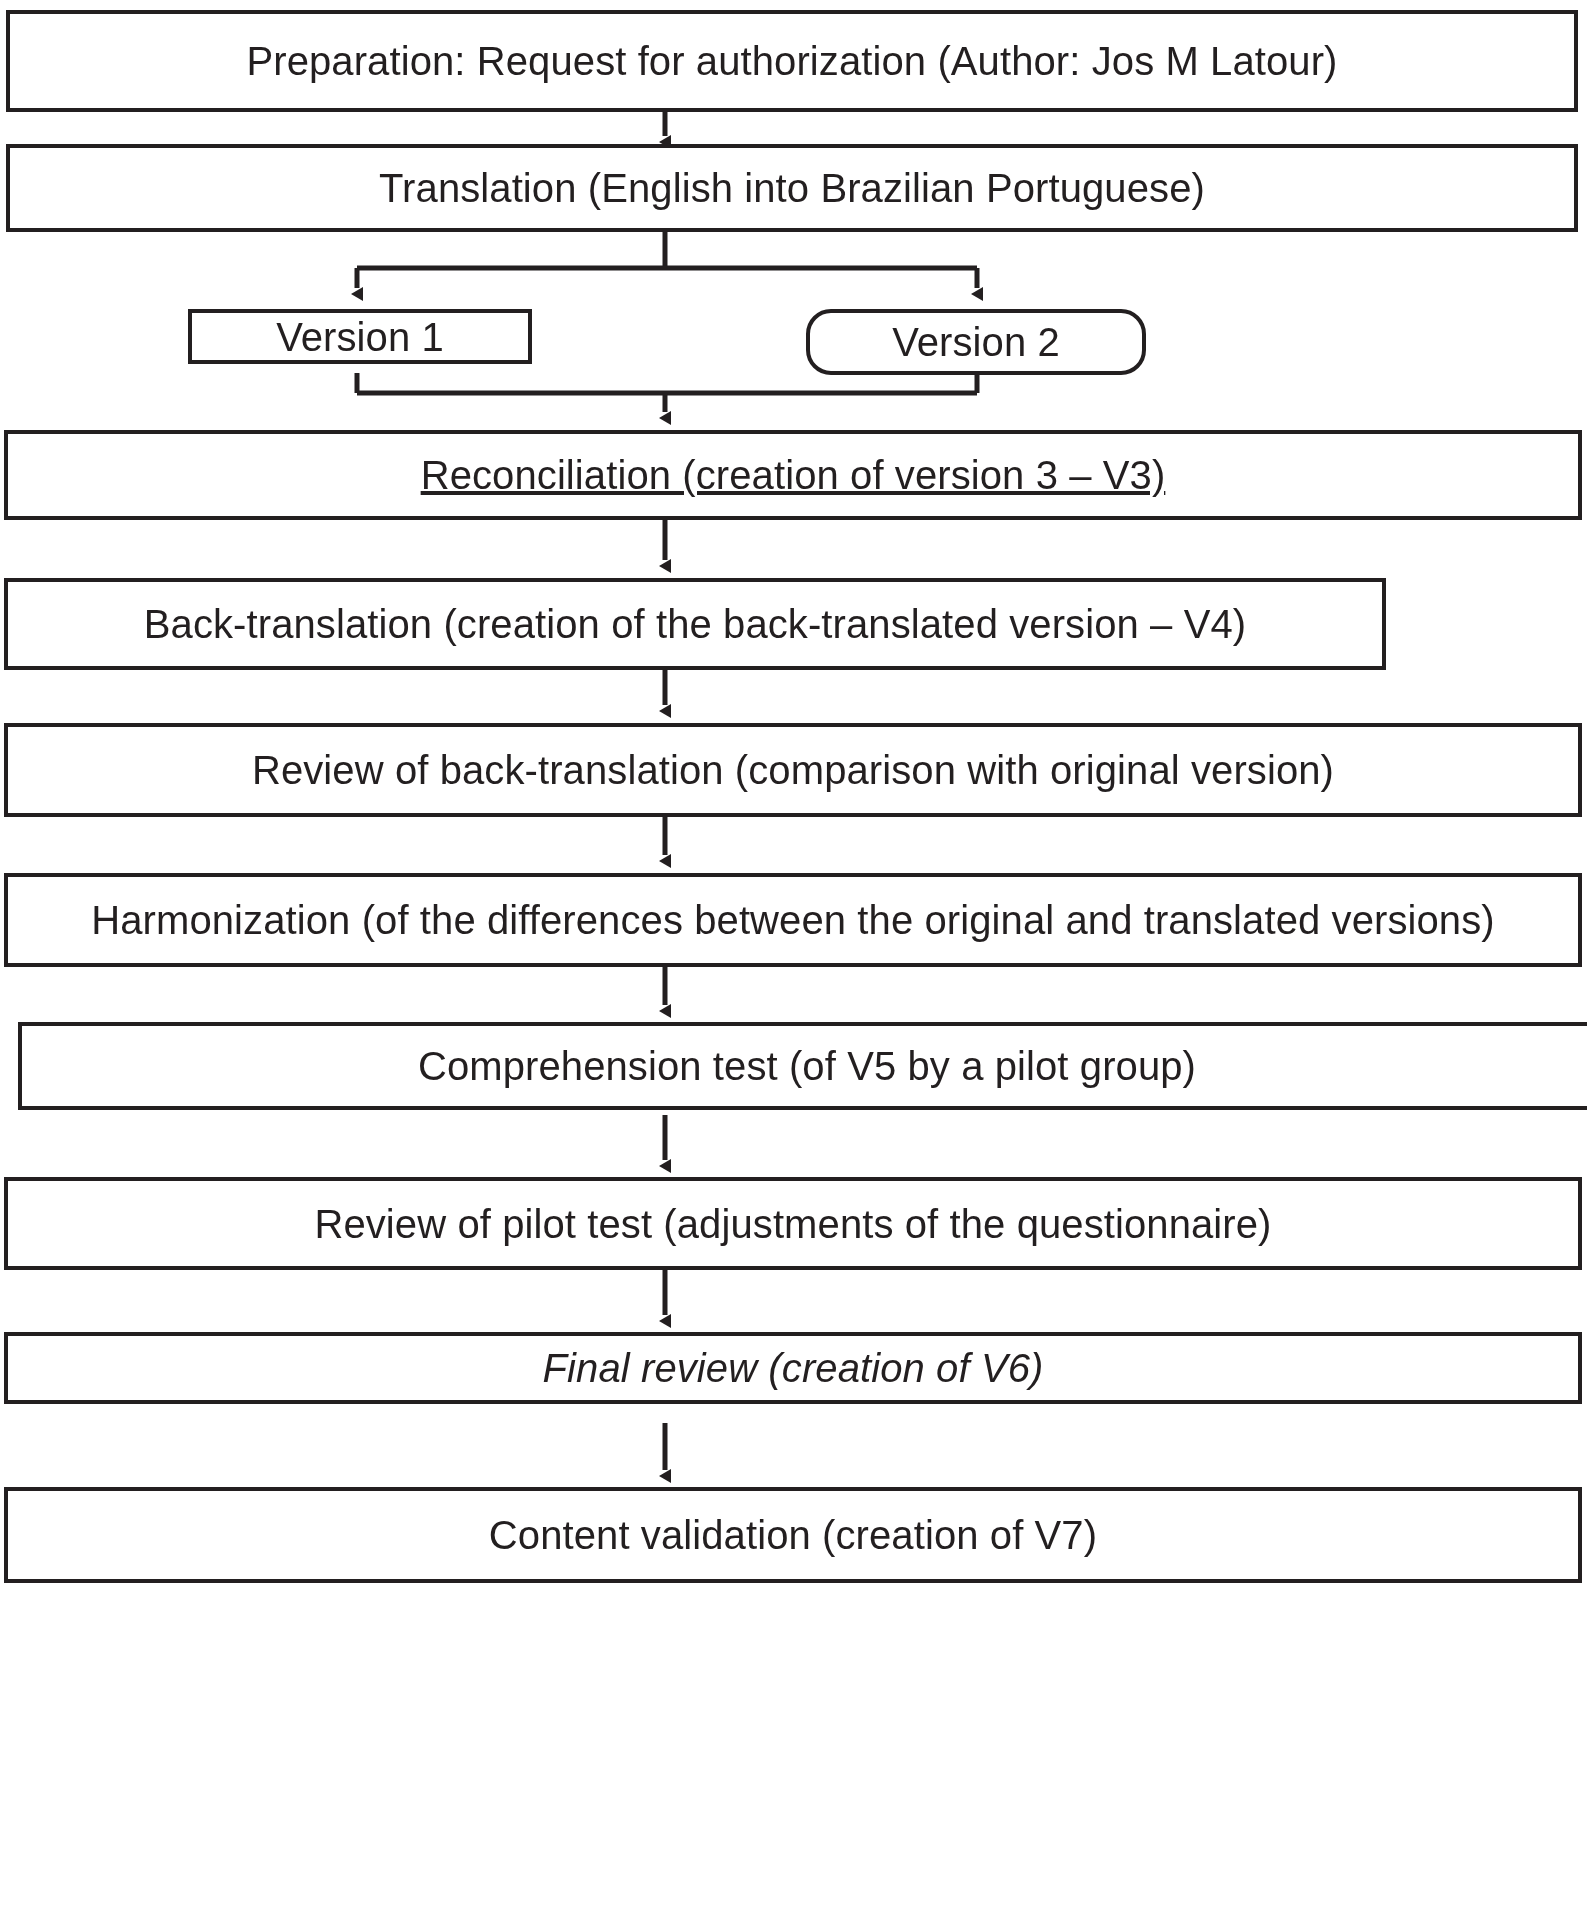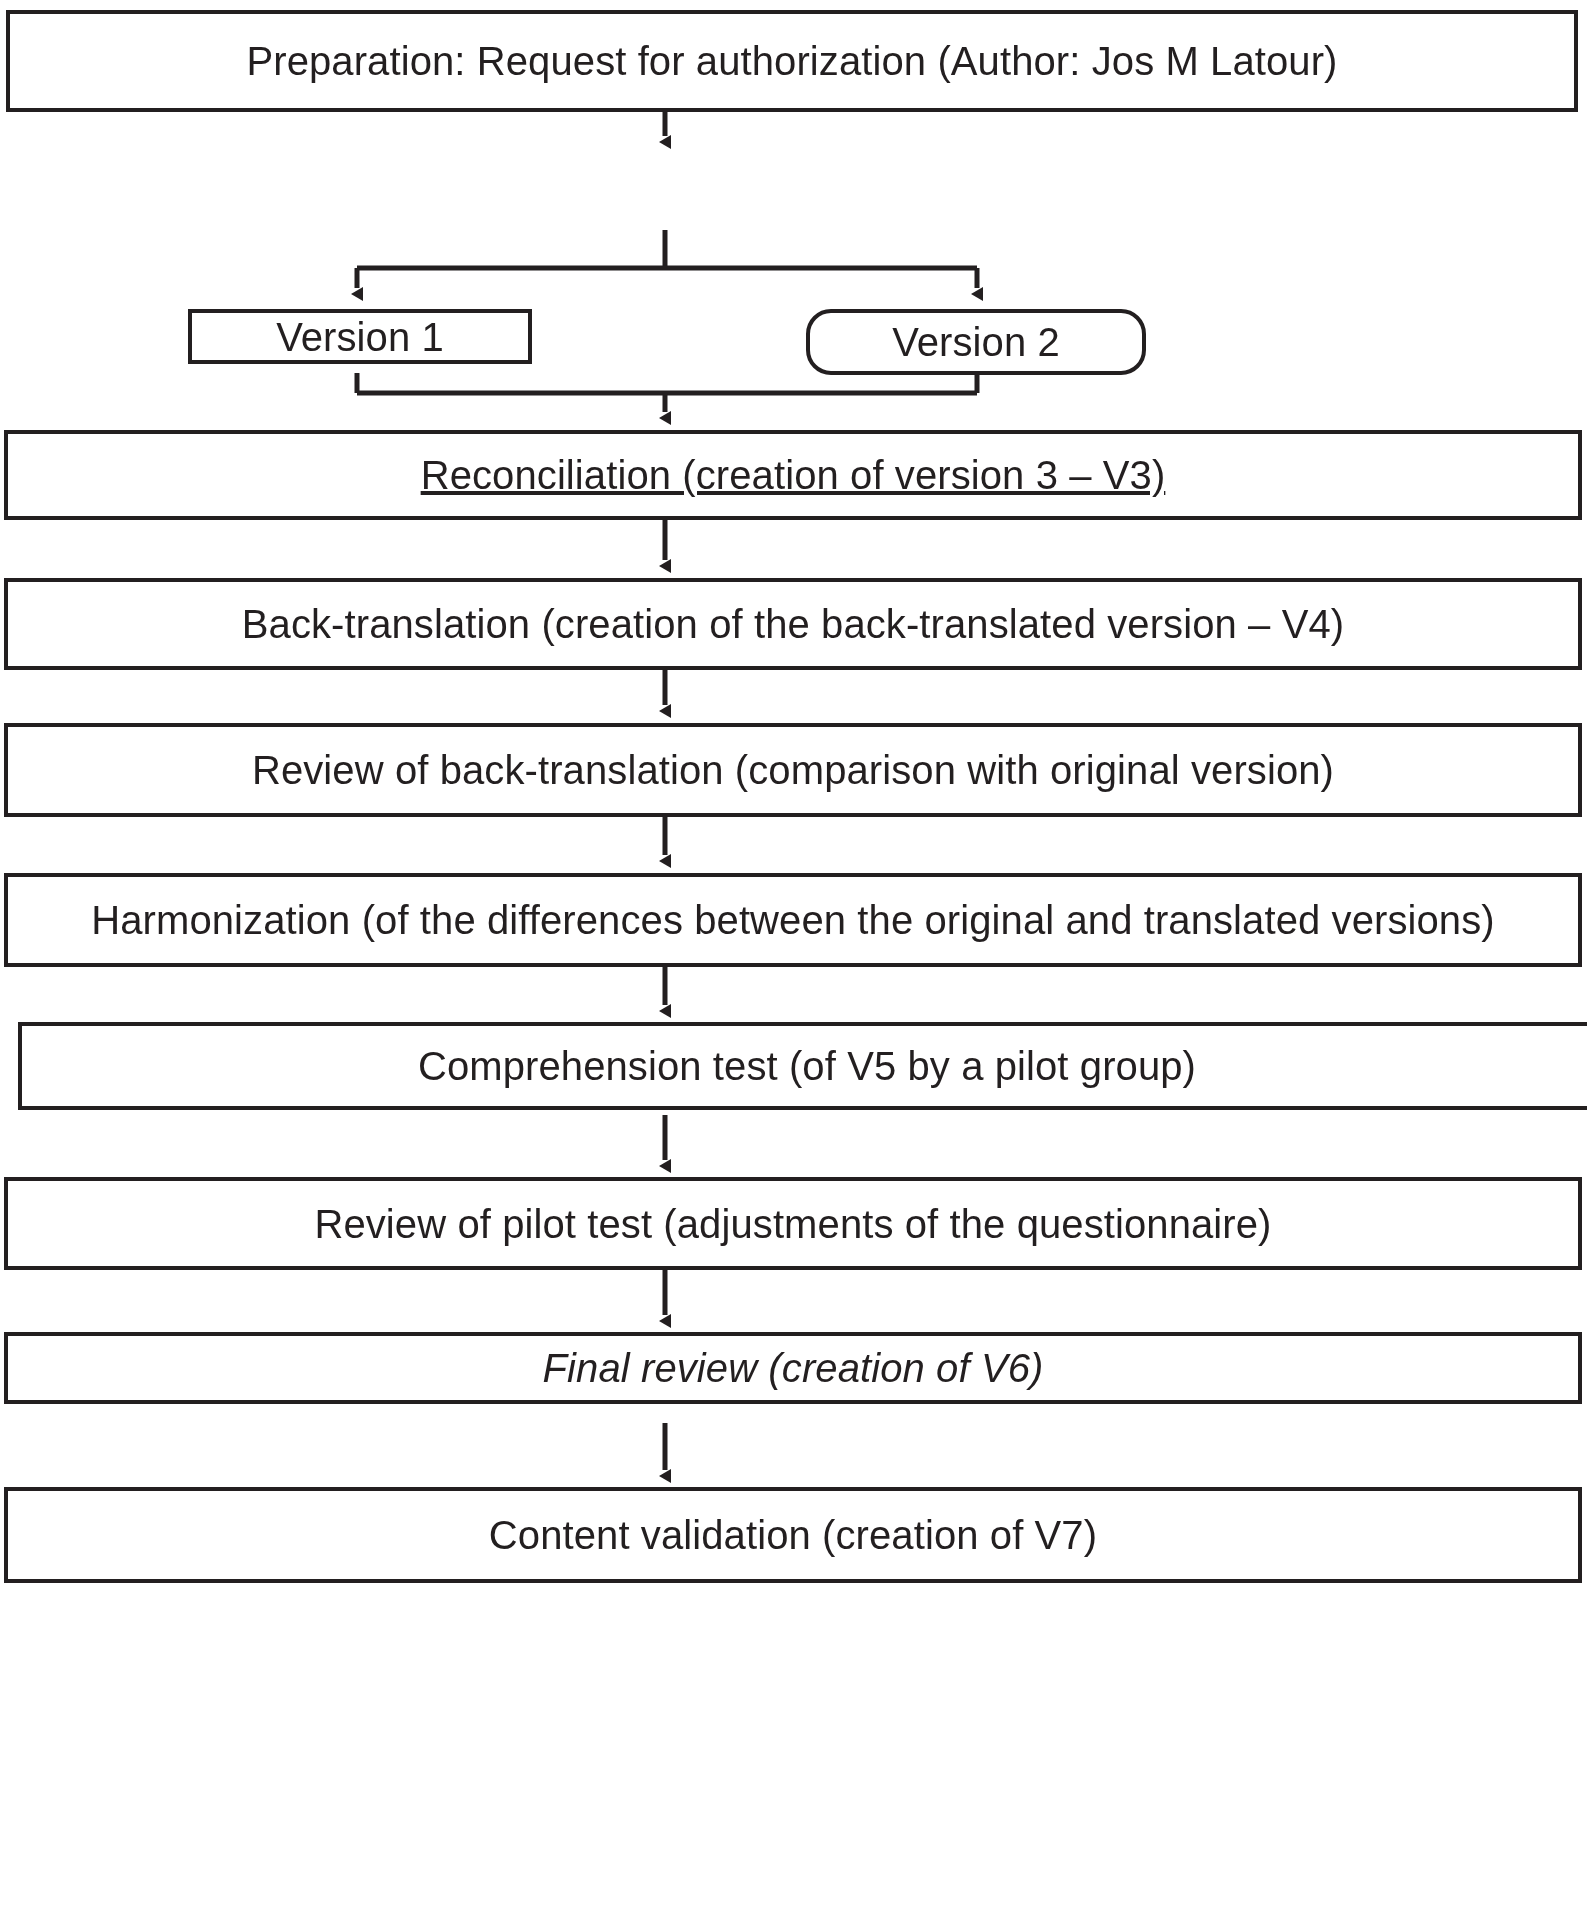--- a/index.html
+++ b/index.html
@@ -100,34 +100,37 @@
 
     <g>
       <line x1="665" y1="1423" x2="665" y2="1470" stroke="#231f20" stroke-width="5" marker-end="url(#arrowhead)"></line>
     </g>
   </svg>
 
   <div class="node" style="left:6px; top:10px; width:1572px; height:102px;">
     <span>Preparation: Request for authorization (Author: Jos M Latour)</span>
   </div>
 
+  <div class="node" style="left:6px; top:144px; width:1572px; height:88px;">
+    <span>Translation (English into Brazilian Portuguese)</span>
+  </div>
 
   <div class="node small" style="left:188px; top:309px; width:344px; height:55px;">
     <span>Version 1</span>
   </div>
 
   <div class="node small" style="left:806px; top:309px; width:340px; height:66px;border-radius:25px;">
     <span>Version 2</span>
   </div>
 
   <div class="node" style="left:4px; top:430px; width:1578px; height:90px;text-decoration:underline;">
     <span>Reconciliation (creation of version 3 – V3)</span>
   </div>
 
-  <div class="node" style="left:4px; top:578px; width:1578px; height:92px;">
+  <div class="node" style="left:4px; top:578px; width:1382px; height:92px;">
     <span>Back-translation (creation of the back-translated version – V4)</span>
   </div>
 
   <div class="node" style="left:4px; top:723px; width:1578px; height:94px;">
     <span>Review of back-translation (comparison with original version)</span>
   </div>
 
   <div class="node" style="left:4px; top:873px; width:1578px; height:94px;">
     <span>Harmonization (of the differences between the original and translated versions)</span>
   </div>

